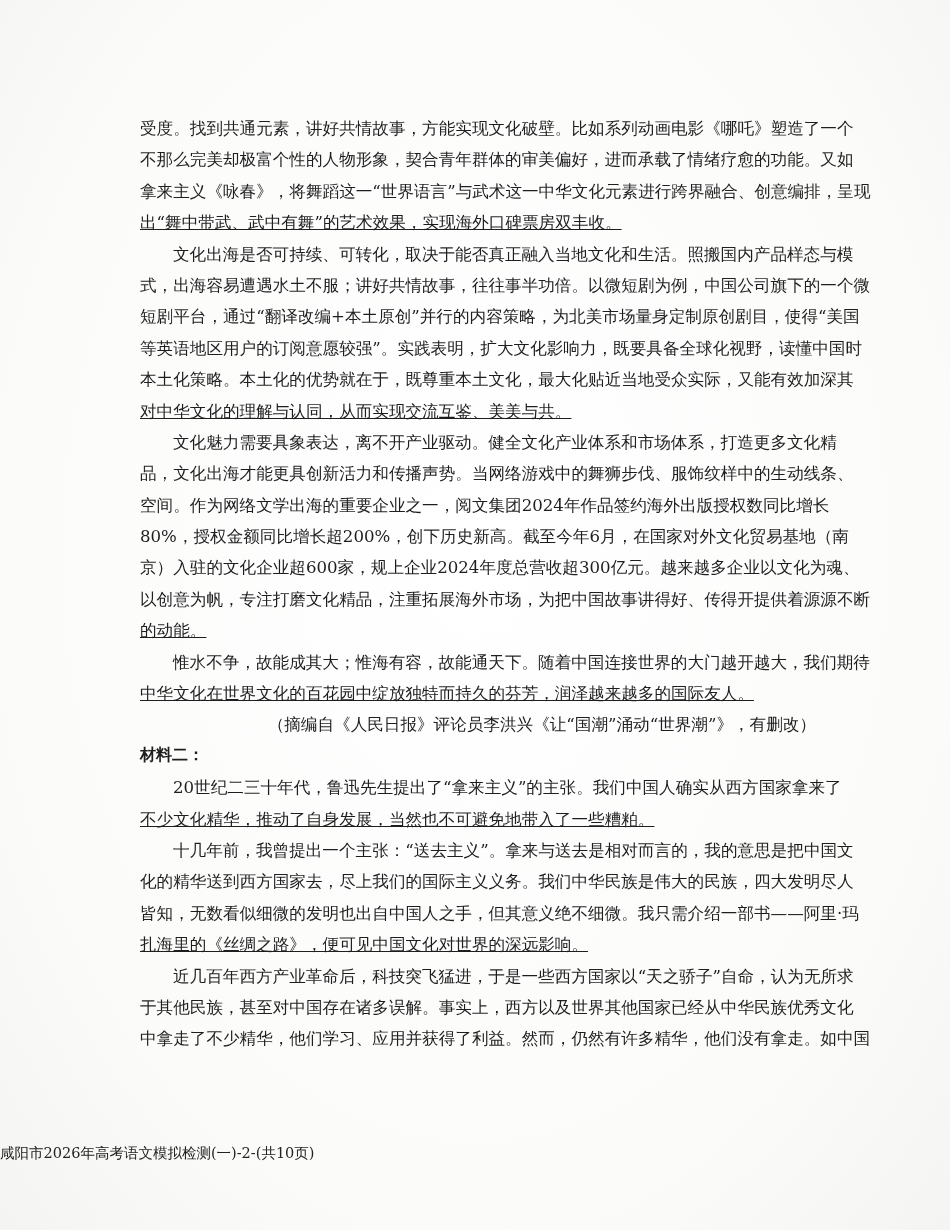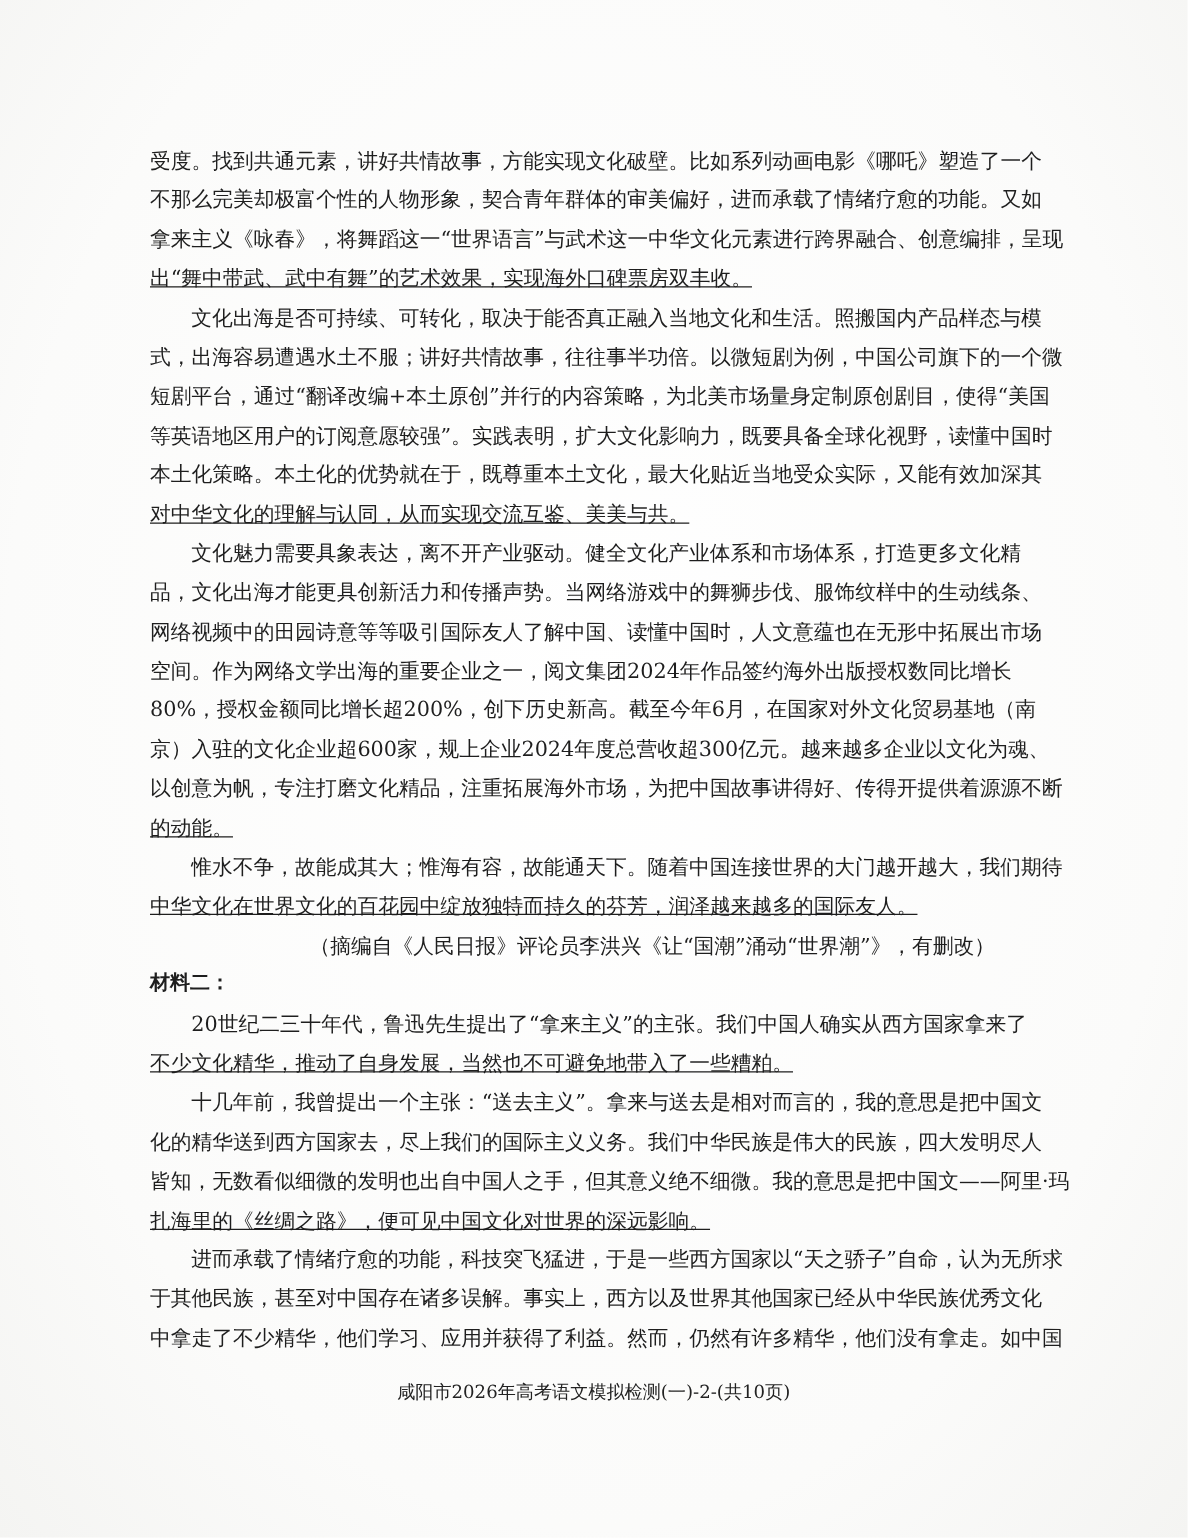--- a/index.html
+++ b/index.html
@@ -17,21 +17,21 @@
       color: #1e1e1e;
     }
     .page {
       position: absolute;
       left: 0; top: 0;
       width: 950px; height: 1230px;
       background: radial-gradient(ellipse at 50% 45%, #ffffff 0%, #fbfbfa 70%, #f4f4f2 100%);
     }
     .column {
       position: absolute;
-      left: 120px;
+      left: 140px;
       top: 113px;
       width: 676px;
     }
     .line {
       display: block;
       height: 31.4px;
       line-height: 31.4px;
       font-size: 16.6px;
       white-space: nowrap;
       text-align: justify;
@@ -52,22 +52,21 @@
     .line.heading {
       font-family: Liberation Mono, monospace;
       font-weight: bold;
       font-size: 16px;
       text-align-last: left;
     }
     .footer {
       position: absolute;
       left: 0;
       width: 950px;
-      top: 1104px;
-      text-align: center;
+      top: 1144px;
       font-size: 14.5px;
       color: #222;
       font-family: "DejaVu Serif", "Liberation Serif", serif;
     }
   </style>
 </head>
 <body>
 
 <div class="page">
 
@@ -85,21 +84,20 @@
       <span class="line">式，出海容易遭遇水土不服；讲好共情故事，往往事半功倍。以微短剧为例，中国公司旗下的一个微</span>
       <span class="line">短剧平台，通过“翻译改编+本土原创”并行的内容策略，为北美市场量身定制原创剧目，使得“美国</span>
       <span class="line">等英语地区用户的订阅意愿较强”。实践表明，扩大文化影响力，既要具备全球化视野，读懂中国时</span>
       <span class="line">本土化策略。本土化的优势就在于，既尊重本土文化，最大化贴近当地受众实际，又能有效加深其</span>
       <span class="line last">对中华文化的理解与认同，从而实现交流互鉴、美美与共。</span>
     </div>
 
     <div>
       <span class="line indent">文化魅力需要具象表达，离不开产业驱动。健全文化产业体系和市场体系，打造更多文化精</span>
       <span class="line">品，文化出海才能更具创新活力和传播声势。当网络游戏中的舞狮步伐、服饰纹样中的生动线条、</span>
-      <span class="line">网络视频中的田园诗意等等吸引国际友人了解中国、读懂中国时，人文意蕴也在无形中拓展出市场</span>
       <span class="line">空间。作为网络文学出海的重要企业之一，阅文集团2024年作品签约海外出版授权数同比增长</span>
       <span class="line">80%，授权金额同比增长超200%，创下历史新高。截至今年6月，在国家对外文化贸易基地（南</span>
       <span class="line">京）入驻的文化企业超600家，规上企业2024年度总营收超300亿元。越来越多企业以文化为魂、</span>
       <span class="line">以创意为帆，专注打磨文化精品，注重拓展海外市场，为把中国故事讲得好、传得开提供着源源不断</span>
       <span class="line last">的动能。</span>
     </div>
 
     <div>
       <span class="line indent">惟水不争，故能成其大；惟海有容，故能通天下。随着中国连接世界的大门越开越大，我们期待</span>
       <span class="line last">中华文化在世界文化的百花园中绽放独特而持久的芬芳，润泽越来越多的国际友人。</span>
@@ -110,26 +108,26 @@
     <span class="line heading">材料二：</span>
 
     <div>
       <span class="line indent">20世纪二三十年代，鲁迅先生提出了“拿来主义”的主张。我们中国人确实从西方国家拿来了</span>
       <span class="line last">不少文化精华，推动了自身发展，当然也不可避免地带入了一些糟粕。</span>
     </div>
 
     <div>
       <span class="line indent">十几年前，我曾提出一个主张：“送去主义”。拿来与送去是相对而言的，我的意思是把中国文</span>
       <span class="line">化的精华送到西方国家去，尽上我们的国际主义义务。我们中华民族是伟大的民族，四大发明尽人</span>
-      <span class="line">皆知，无数看似细微的发明也出自中国人之手，但其意义绝不细微。我的意思是把中国文——阿里·玛</span>
+      <span class="line">皆知，无数看似细微的发明也出自中国人之手，但其意义绝不细微。我只需介绍一部书——阿里·玛</span>
       <span class="line last">扎海里的《丝绸之路》，便可见中国文化对世界的深远影响。</span>
     </div>
 
     <div>
-      <span class="line indent">进而承载了情绪疗愈的功能，科技突飞猛进，于是一些西方国家以“天之骄子”自命，认为无所求</span>
+      <span class="line indent">近几百年西方产业革命后，科技突飞猛进，于是一些西方国家以“天之骄子”自命，认为无所求</span>
       <span class="line">于其他民族，甚至对中国存在诸多误解。事实上，西方以及世界其他国家已经从中华民族优秀文化</span>
       <span class="line">中拿走了不少精华，他们学习、应用并获得了利益。然而，仍然有许多精华，他们没有拿走。如中国</span>
     </div>
 
   </div>
 
   <div class="footer">咸阳市2026年高考语文模拟检测(一)-2-(共10页)</div>
 
 </div>
 

